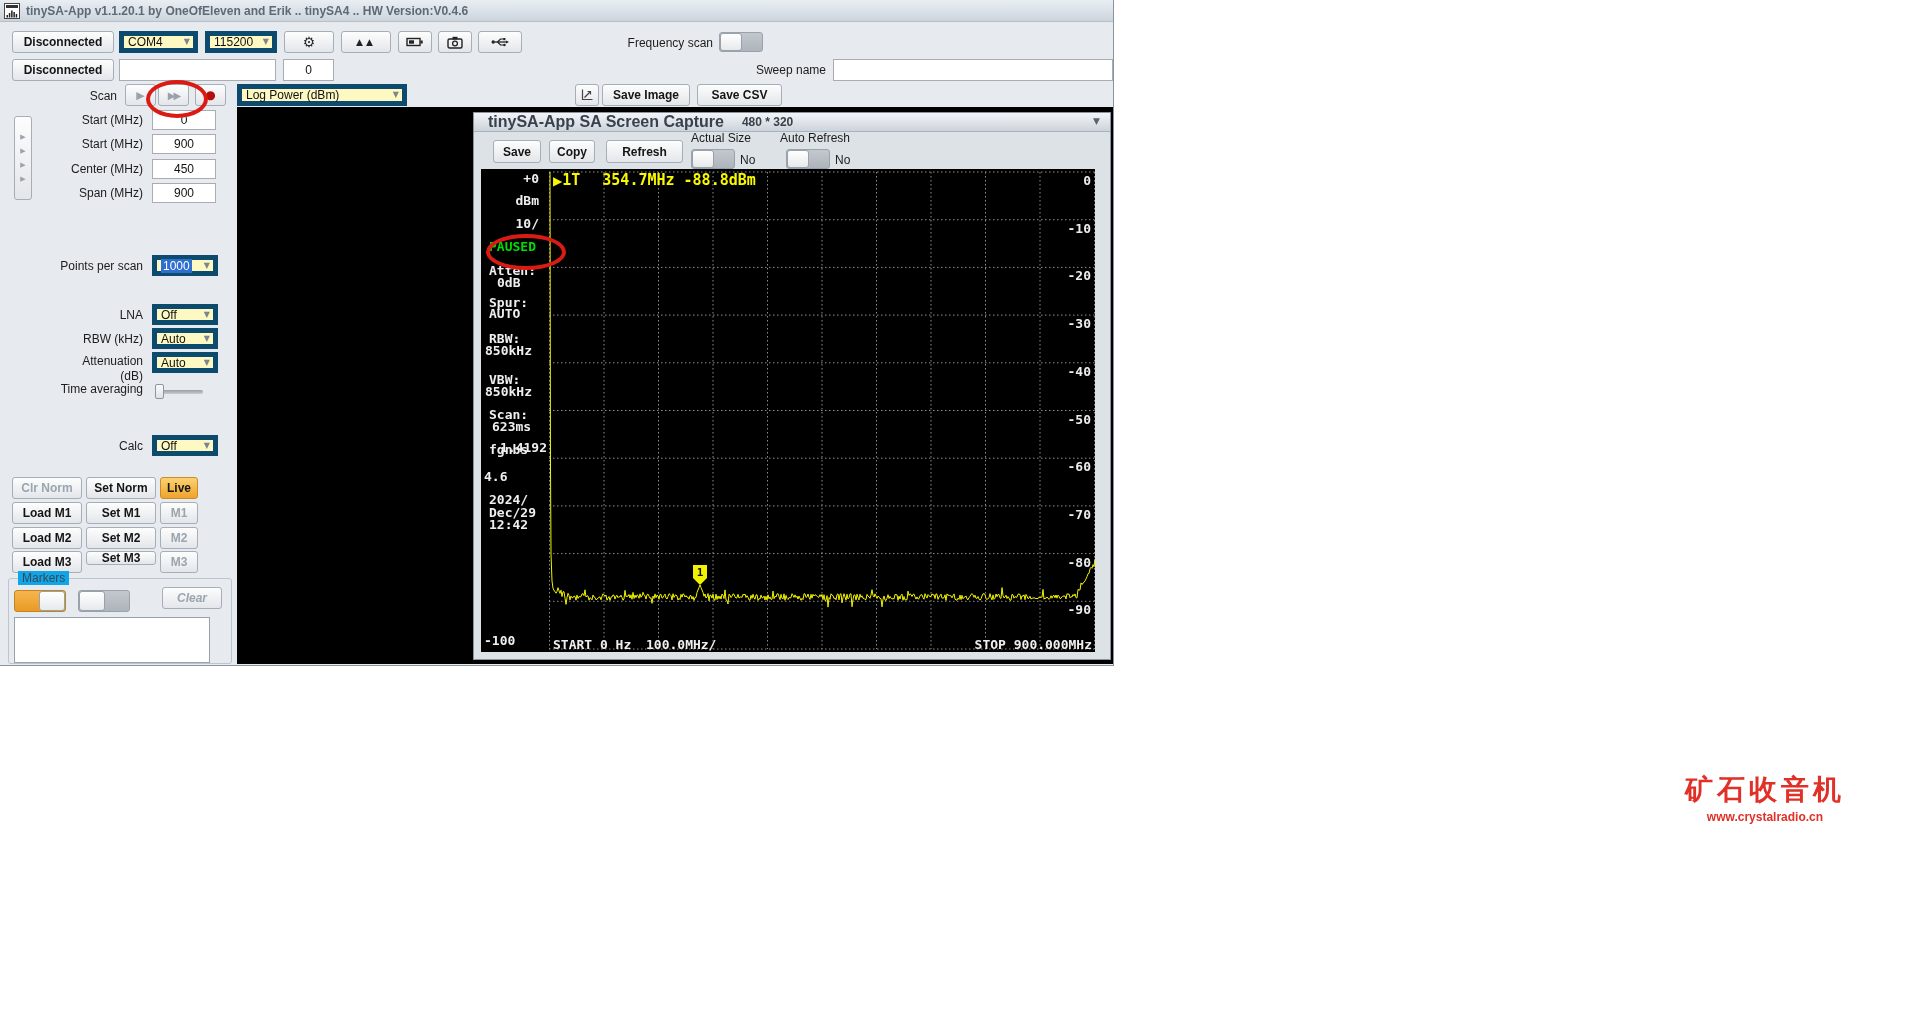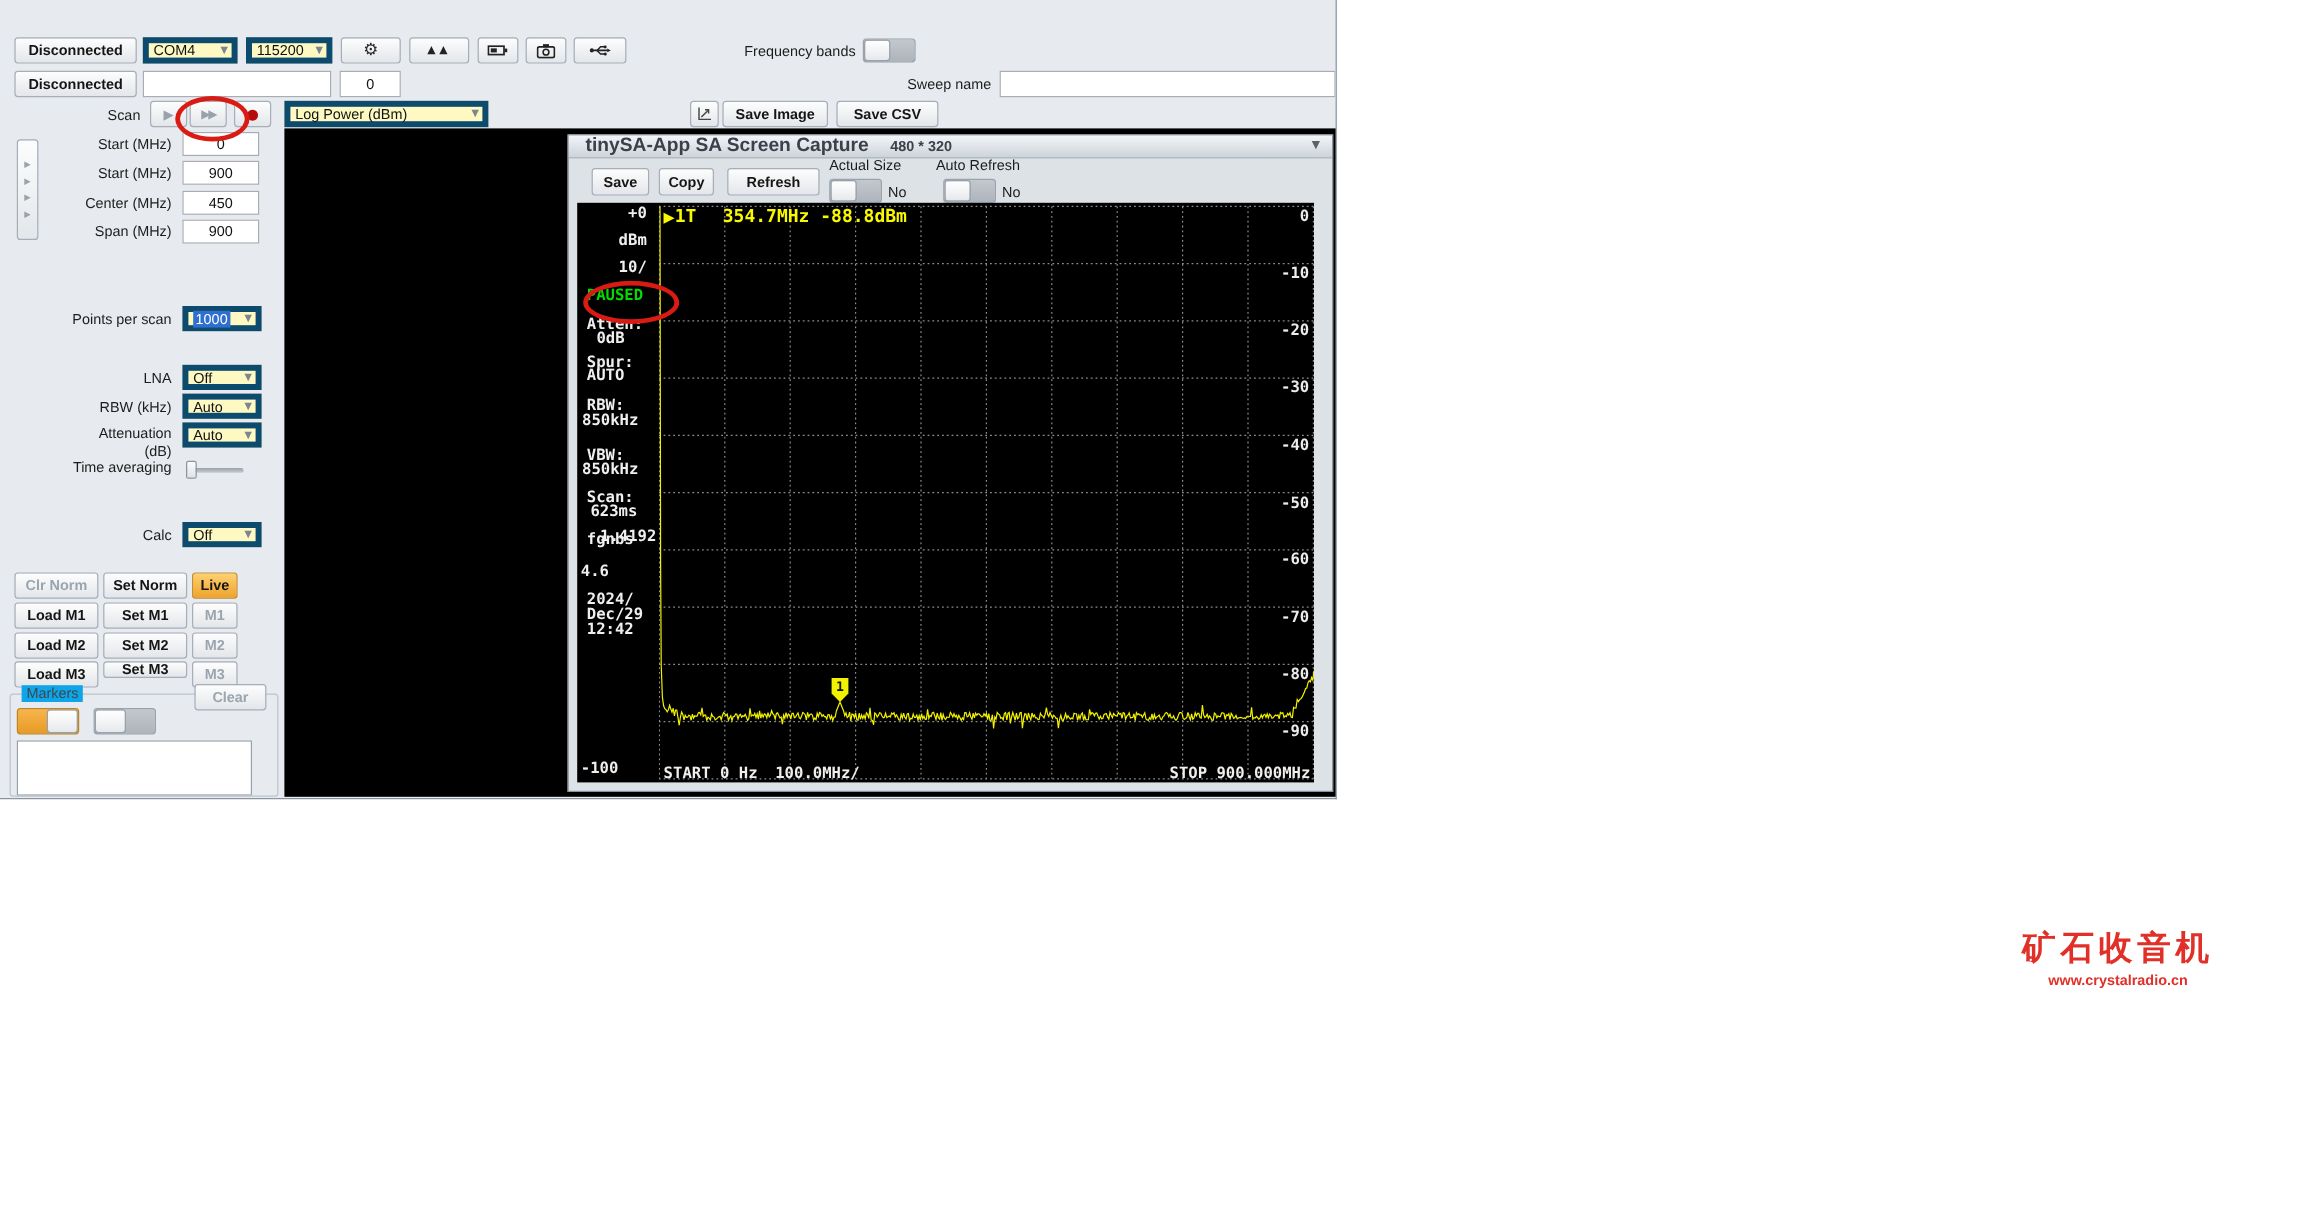--- a/index.html
+++ b/index.html
@@ -70,20 +70,32 @@
   .redellipse{position:absolute;border:4px solid #da1b14;border-radius:50%;background:transparent;}
   .watermark{position:absolute;left:1672px;top:774px;width:186px;text-align:center;color:#e03028;}
   .watermark .wt{font-size:28px;font-weight:bold;letter-spacing:4px;line-height:32px;font-family:"DejaVu Sans",sans-serif;}
   .watermark .wu{font-size:12px;font-weight:bold;line-height:22px;}
 </style>
 </head>
 <body>
 
 <div class="app">
 
+  <div class="titlebar">
+    <svg class="appicon" viewBox="0 0 16 16">
+      <rect x="0.5" y="0.5" width="15" height="15" fill="#ffffff" stroke="#444"></rect>
+      <rect x="2" y="2" width="12" height="3" fill="#333"></rect>
+      <rect x="2.5" y="12" width="1.5" height="2.5" fill="#222"></rect>
+      <rect x="4.8" y="10" width="1.5" height="4.5" fill="#222"></rect>
+      <rect x="7.1" y="7.5" width="1.5" height="7" fill="#222"></rect>
+      <rect x="9.4" y="9" width="1.5" height="5.5" fill="#222"></rect>
+      <rect x="11.7" y="11" width="1.5" height="3.5" fill="#222"></rect>
+    </svg>
+    <span class="titletext">tinySA-App v1.1.20.1 by OneOfEleven and Erik .. tinySA4 .. HW Version:V0.4.6</span>
+  </div>
 
   <div class="btn" style="left:12px;top:31px;width:102px;height:22px;">Disconnected</div>
   <div class="combo" style="left:119px;top:31px;width:79px;height:22px;">
     <span>COM4</span>
       <span class="arr">▼</span>
   </div>
   <div class="combo" style="left:205px;top:31px;width:72px;height:22px;">
     <span>115200</span>
       <span class="arr">▼</span>
   </div>
@@ -111,21 +123,21 @@
     <svg width="19" height="12" viewBox="0 0 19 12">
       <circle cx="2.2" cy="6" r="1.7" fill="#222"></circle>
       <path d="M3.5 6 H15" stroke="#222" stroke-width="1.3" fill="none"></path>
       <path d="M6.5 6 L9.5 3 L12.5 3" stroke="#222" stroke-width="1.2" fill="none"></path>
       <path d="M6.5 6 L9.5 9 L12.5 9" stroke="#222" stroke-width="1.2" fill="none"></path>
       <rect x="12.2" y="2" width="2.2" height="2.2" fill="#222"></rect>
       <circle cx="13.4" cy="9" r="1.3" fill="#222"></circle>
       <path d="M15 4.5 L18 6 L15 7.5 Z" fill="#222"></path>
     </svg>
   </div>
-  <div class="lbl rt" style="left:595px;top:36px;width:118px;">Frequency bands</div>
+  <div class="lbl rt" style="left:595px;top:36px;width:118px;">Frequency scan</div>
   <div class="tgl" style="left:719px;top:32px;width:44px;height:20px;">
       <div class="knob"></div>
     </div>
 
   <div class="btn" style="left:12px;top:59px;width:102px;height:22px;">Disconnected</div>
   <input class="tfield" style="left: 119px; top: 59px; width: 157px; height: 22px;" value="">
   <input class="tfield ctr" style="left: 283px; top: 59px; width: 51px; height: 22px;" value="0">
   <div class="lbl rt" style="left:746px;top:63px;width:80px;">Sweep name</div>
   <input class="tfield" style="left: 833px; top: 59px; width: 280px; height: 22px;" value="">
 
@@ -212,21 +224,21 @@
   <div class="btn dis" style="left:160px;top:551px;width:38px;height:22px;">M3</div>
 
   <div class="groupbox" style="left:8px;top:578px;width:224px;height:86px;"></div>
   <div class="legend" style="left:18px;top:571px;">Markers</div>
   <div class="tgl on" style="left:14px;top:590px;width:52px;height:22px;">
       <div class="knob"></div>
     </div>
   <div class="tgl" style="left:78px;top:590px;width:52px;height:22px;">
       <div class="knob"></div>
     </div>
-  <div class="btn dis" style="left:162px;top:570px;width:60px;height:22px;">Clear</div>
+  <div class="btn dis" style="left:162px;top:587px;width:60px;height:22px;font-style:italic;">Clear</div>
   <div style="position:absolute;left:14px;top:617px;width:196px;height:46px;background:#fff;border:1px solid #98a2ac;box-sizing:border-box;"></div>
 
   <div class="black"></div>
 
   <div class="capwin">
     <div class="captitle">
       <span class="t">tinySA-App SA Screen Capture</span>
       <span class="sz">480 * 320</span>
       <span class="capmenu ico">▼</span>
     </div>

